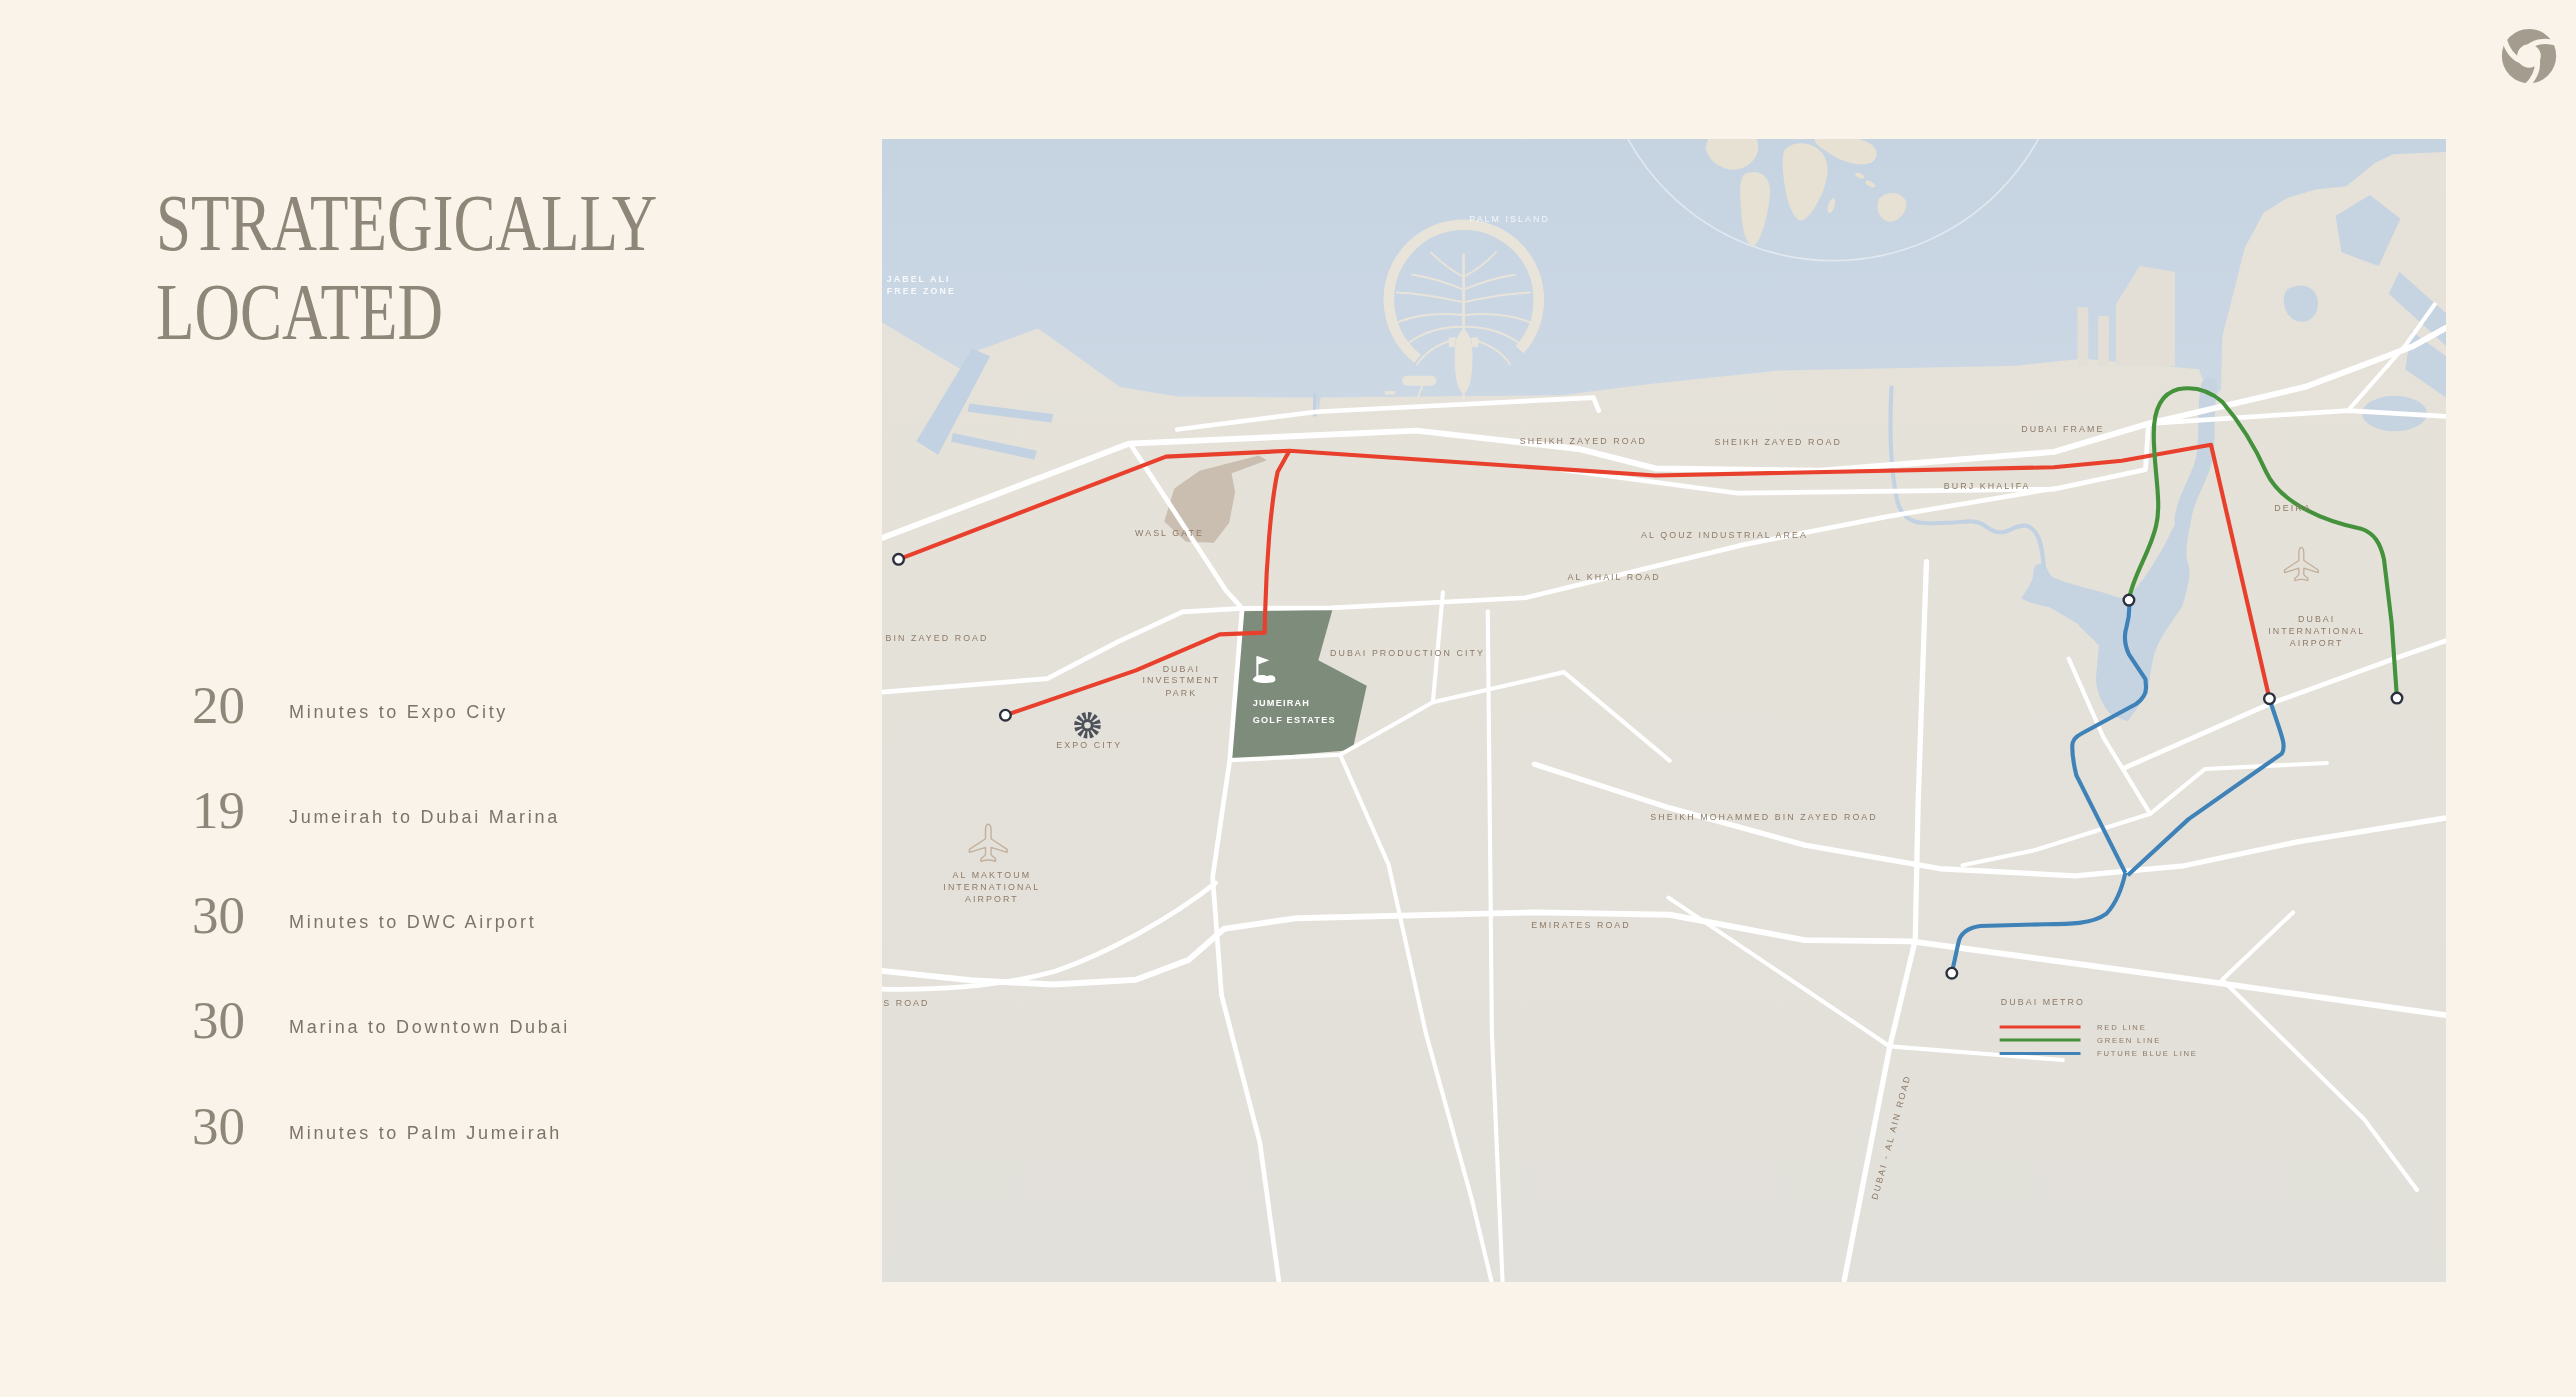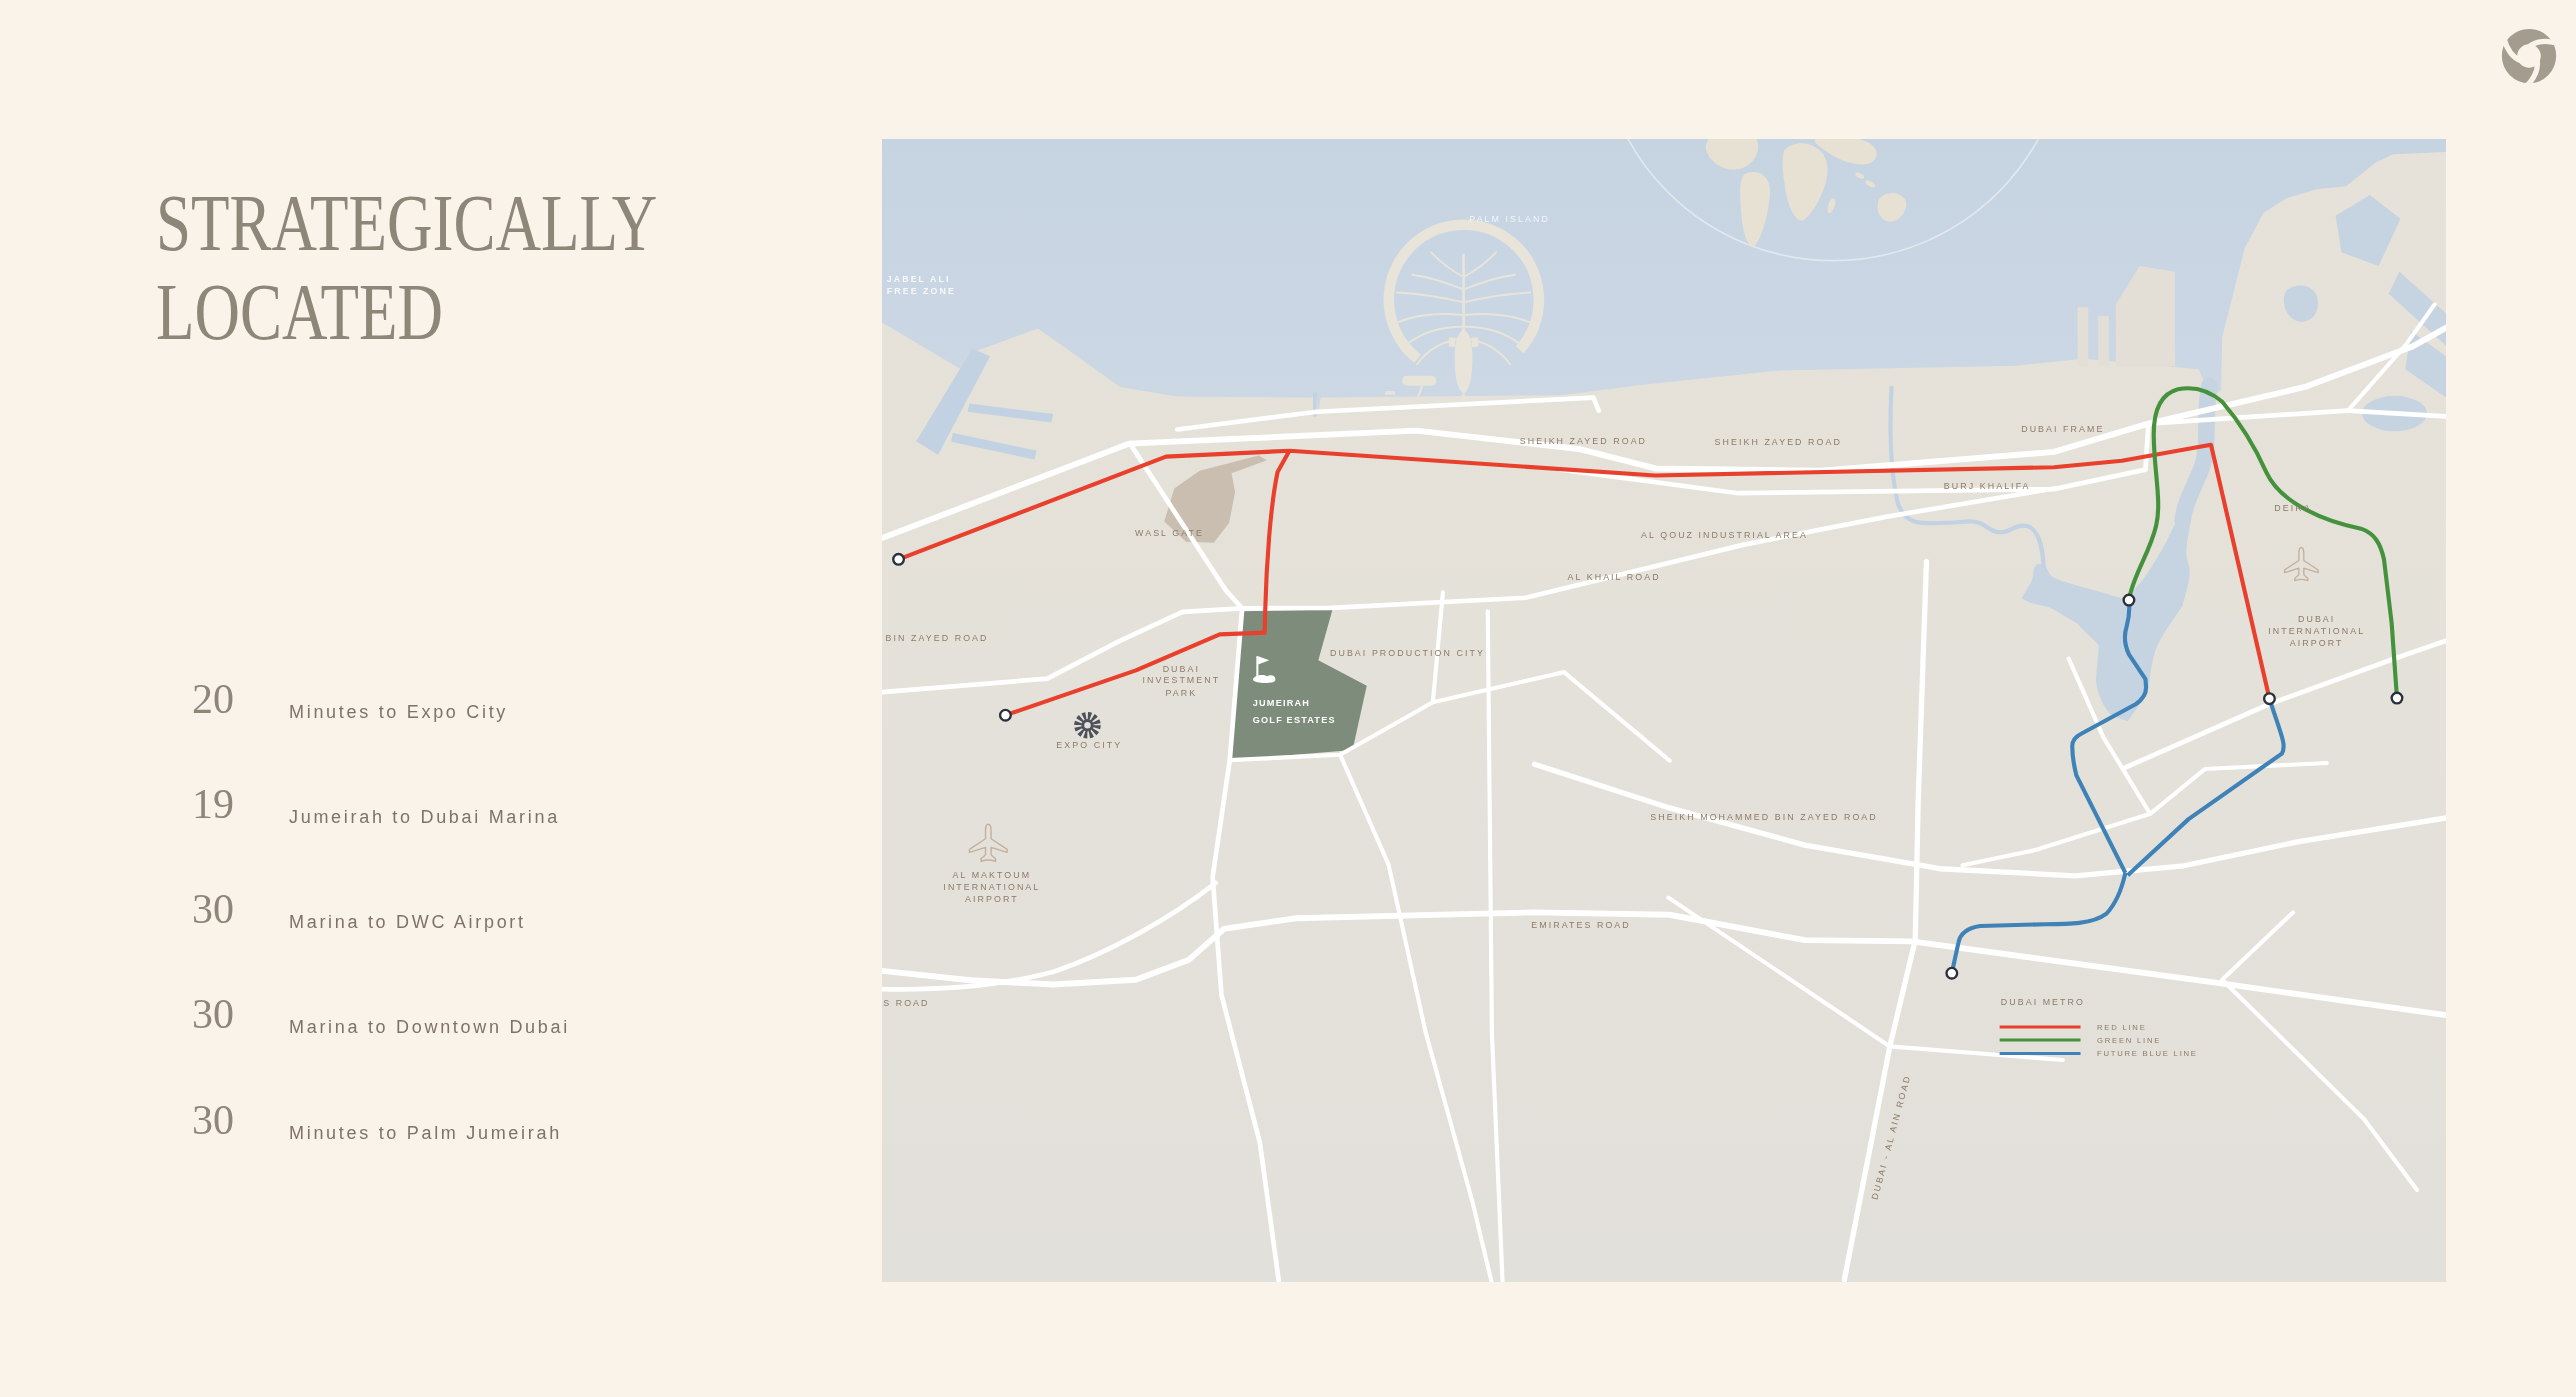--- a/index.html
+++ b/index.html
@@ -1,19 +1,19 @@
 <!DOCTYPE html>
 <html style="font-size:9.4px"><head>
 <meta charset="utf-8">
 <style>
   html,body{margin:0;padding:0;}
   body{width:2576px;height:1398px;background:#faf3e9;font-family:"Liberation Sans",sans-serif;position:relative;overflow:hidden;}
   .title{position:absolute;left:156px;top:179px;transform:scaleY(1.26);transform-origin:0 0;font-family:"Liberation Serif",serif;font-size:63px;line-height:71px;letter-spacing:0px;color:#8e8678;}
   .row{position:absolute;left:192px;width:767px;height:77px;}
-  .num{position:absolute;left:0;top:0;font-family:"Liberation Serif",serif;font-size:42px;color:#8e8678;}
+  .num{position:absolute;left:0;top:0;font-family:"Liberation Serif",serif;font-size:53px;color:#8e8678;}
   .lbl{position:absolute;left:97px;top:27px;font-size:18px;letter-spacing:2.7px;color:#7c7468;}
 </style>
 </head>
 <body>
 
 <div style="position:absolute;inset:0;background:#faf3e9;"></div>
 
 <div class="title">STRATEGICALLY<br>LOCATED</div>
 
 <div class="row" style="top:675px;">
@@ -21,21 +21,21 @@
     <span class="lbl">Minutes to Expo City</span>
   </div>
 
 <div class="row" style="top:780px;">
     <span class="num">19</span>
     <span class="lbl">Jumeirah to Dubai Marina</span>
   </div>
 
 <div class="row" style="top:885px;">
     <span class="num">30</span>
-    <span class="lbl">Marina to DWC Airport</span>
+    <span class="lbl">Minutes to DWC Airport</span>
   </div>
 
 <div class="row" style="top:990px;">
     <span class="num">30</span>
     <span class="lbl">Marina to Downtown Dubai</span>
   </div>
 
 <div class="row" style="top:1096px;">
     <span class="num">30</span>
     <span class="lbl">Minutes to Palm Jumeirah</span>

